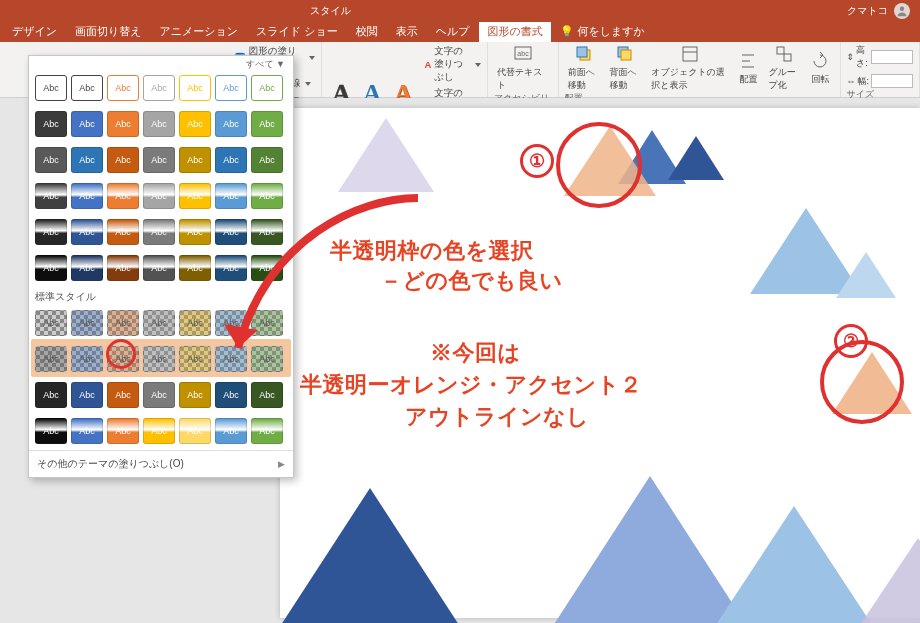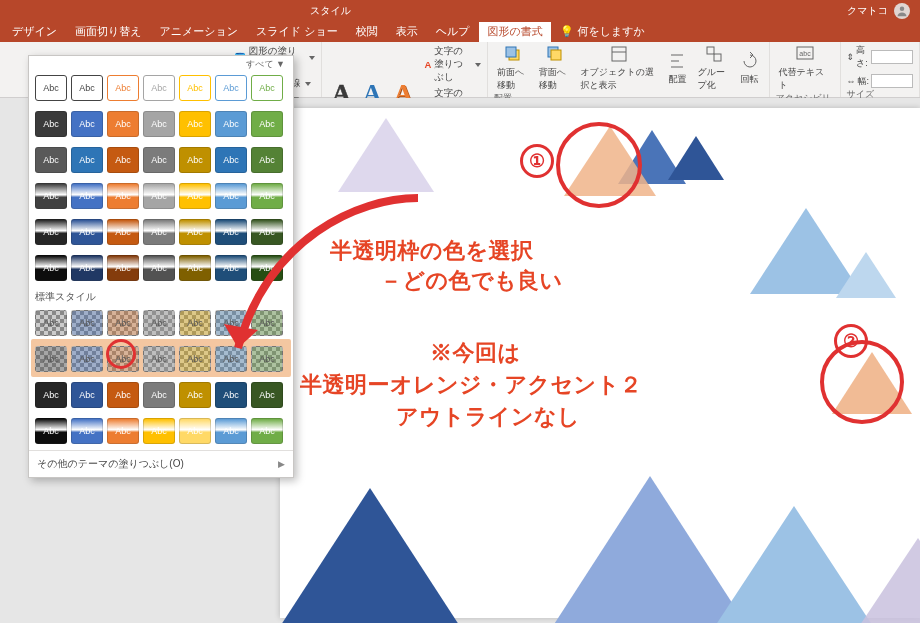--- a/index.html
+++ b/index.html
@@ -72,21 +72,21 @@
   .t-big-lblue { left:260px; top:368px; border-width:0 110px 170px 110px; border-color:transparent transparent #8faadc transparent;}
   .t-big-lblue2 { left:422px; top:398px; border-width:0 92px 140px 92px; border-color:transparent transparent #9cc2e5 transparent;}
   .t-violet2 { left:578px; top:430px; border-width:0 60px 90px 60px; border-color:transparent transparent #c9c1de transparent; opacity:.85;}
 
   
   .anno { position:absolute; font-weight:800; color:#e64525; letter-spacing:.5px; }
   .anno.a-line1 { left:50px; top:128px; font-size:22px;}
   .anno.a-line2 { left:100px; top:158px; font-size:22px;}
   .anno.a-line3 { left:150px; top:230px; font-size:22px;}
   .anno.a-line4 { left:20px; top:262px; font-size:22px;}
-  .anno.a-line5 { left:116px; top:294px; font-size:22px;}
+  .anno.a-line5 { left:125px; top:294px; font-size:22px;}
 
   .num-circle { position:absolute; width:34px; height:34px; border:3px solid #e03131; border-radius:50%; color:#e03131; font-weight:800; font-size:18px; display:flex; align-items:center; justify-content:center; background:rgba(255,255,255,0);}
   .num1 { left:240px; top:36px;}
   .num2 { left:554px; top:216px;}
 
   .big-circle { position:absolute; border:4px solid #e03131; border-radius:50%;}
   .bc1 { left:276px; top:14px; width:86px; height:86px;}
   .bc2 { left:540px; top:232px; width:84px; height:84px;}
 
   
@@ -167,20 +167,33 @@
             <span class="dd"></span>
           </div>
       </div>
     </div>
     <div class="glabel">ワードアートのスタイル</div>
   </div>
 
   <div class="rgroup">
     <div class="gbody">
       <div class="ribbon-btn">
+        <span><svg viewBox="0 0 20 20">
+              <rect x="2" y="3" width="16" height="12" fill="none" stroke="#666"></rect>
+              <text x="10" y="12" font-size="7" text-anchor="middle" fill="#666">abc</text>
+            </svg></span>
+        <span>代替テキスト</span>
+      </div>
+    </div>
+    <div class="glabel">アクセシビリティ</div>
+  </div>
+
+  <div class="rgroup">
+    <div class="gbody">
+      <div class="ribbon-btn">
           <span><svg viewBox="0 0 20 20">
               <rect x="6" y="6" width="10" height="10" fill="#ffd966" stroke="#bf9000"></rect>
               <rect x="3" y="3" width="10" height="10" fill="#9cc2e5" stroke="#2e75b6"></rect>
             </svg></span>
           <span>前面へ移動</span>
         </div>
       <div class="ribbon-btn">
           <span><svg viewBox="0 0 20 20">
               <rect x="3" y="3" width="10" height="10" fill="#9cc2e5" stroke="#2e75b6"></rect>
               <rect x="6" y="6" width="10" height="10" fill="#ffd966" stroke="#bf9000"></rect>
@@ -211,33 +224,20 @@
         </div>
       <div class="ribbon-btn">
           <span><svg viewBox="0 0 20 20">
               <path d="M10 4a6 6 0 1 1-6 6" fill="none" stroke="#666"></path>
               <path d="M10 1l3 3-3 3" fill="none" stroke="#666"></path>
             </svg></span>
           <span>回転</span>
         </div>
     </div>
     <div class="glabel">配置</div>
-  </div>
-
-  <div class="rgroup">
-    <div class="gbody">
-      <div class="ribbon-btn">
-        <span><svg viewBox="0 0 20 20">
-              <rect x="2" y="3" width="16" height="12" fill="none" stroke="#666"></rect>
-              <text x="10" y="12" font-size="7" text-anchor="middle" fill="#666">abc</text>
-            </svg></span>
-        <span>代替テキスト</span>
-      </div>
-    </div>
-    <div class="glabel">アクセシビリティ</div>
   </div>
 
   <div class="rgroup">
     <div class="gbody vstack" style="justify-content:center;">
       <div class="size-row">
         <span>⇕</span>
         <span>高さ:</span>
         <input value="" style="">
       </div>
       <div class="size-row">

